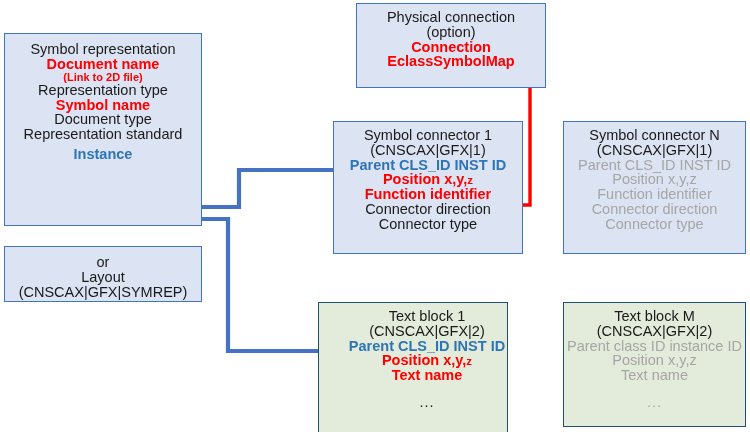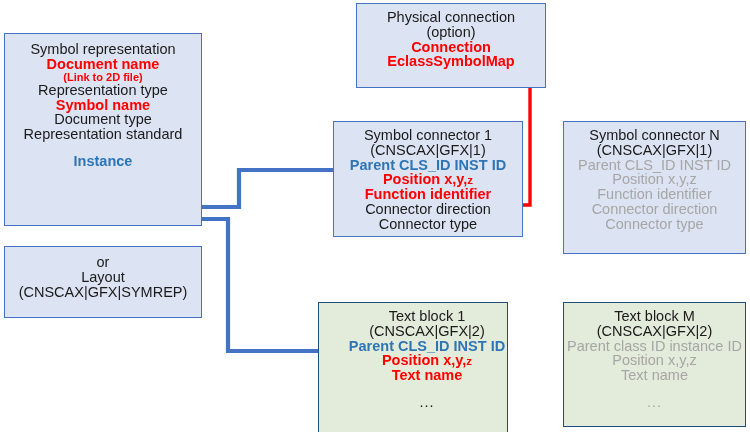--- a/index.html
+++ b/index.html
@@ -79,37 +79,37 @@
   </svg>
 
   <div class="box blue" style="left:4px; top:33px; width:198px; height:193px; padding-top:8px;">
     <span class="line t-black">Symbol representation</span>
     <span class="line t-red">Document name</span>
     <span class="line t-redsm">(Link to 2D file)</span>
     <span class="line t-black">Representation type</span>
     <span class="line t-red">Symbol name</span>
     <span class="line t-black">Document type</span>
     <span class="line t-black">Representation standard</span>
-    <span class="line t-instance" style="margin-top:12px;">Instance</span>
+    <span class="line t-instance" style="margin-top:5px;">Instance</span>
   </div>
 
-  <div class="box blue" style="left:4px; top:246px; width:198px; height:72px; padding-top:8px;">
+  <div class="box blue" style="left:4px; top:246px; width:198px; height:56px; padding-top:8px;">
     <span class="line t-black">or</span>
     <span class="line t-black">Layout</span>
     <span class="line t-black">(CNSCAX|GFX|SYMREP)</span>
   </div>
 
   <div class="box blue" style="left:333px; top:3px; width:190px; height:85px; padding-top:6px;margin-left:23px;">
     <span class="line t-black">Physical connection</span>
     <span class="line t-black">(option)</span>
     <span class="line t-red">Connection</span>
     <span class="line t-red">EclassSymbolMap</span>
   </div>
 
-  <div class="box blue" style="left:333px; top:121px; width:190px; height:116px; padding-top:6px;">
+  <div class="box blue" style="left:333px; top:121px; width:190px; height:133px; padding-top:6px;">
     <span class="line t-black">Symbol connector 1</span>
     <span class="line t-black">(CNSCAX|GFX|1)</span>
     <span class="line t-blue">Parent CLS_ID INST ID</span>
     <span class="line t-red"><span>Position x,y,<span class="sm-z">z</span></span></span>
     <span class="line t-red">Function identifier</span>
     <span class="line t-black">Connector direction</span>
     <span class="line t-black">Connector type</span>
   </div>
 
   <div class="box green" style="left:318px; top:302px; width:190px; height:153px; padding-top:6px;padding-left:28px;">

